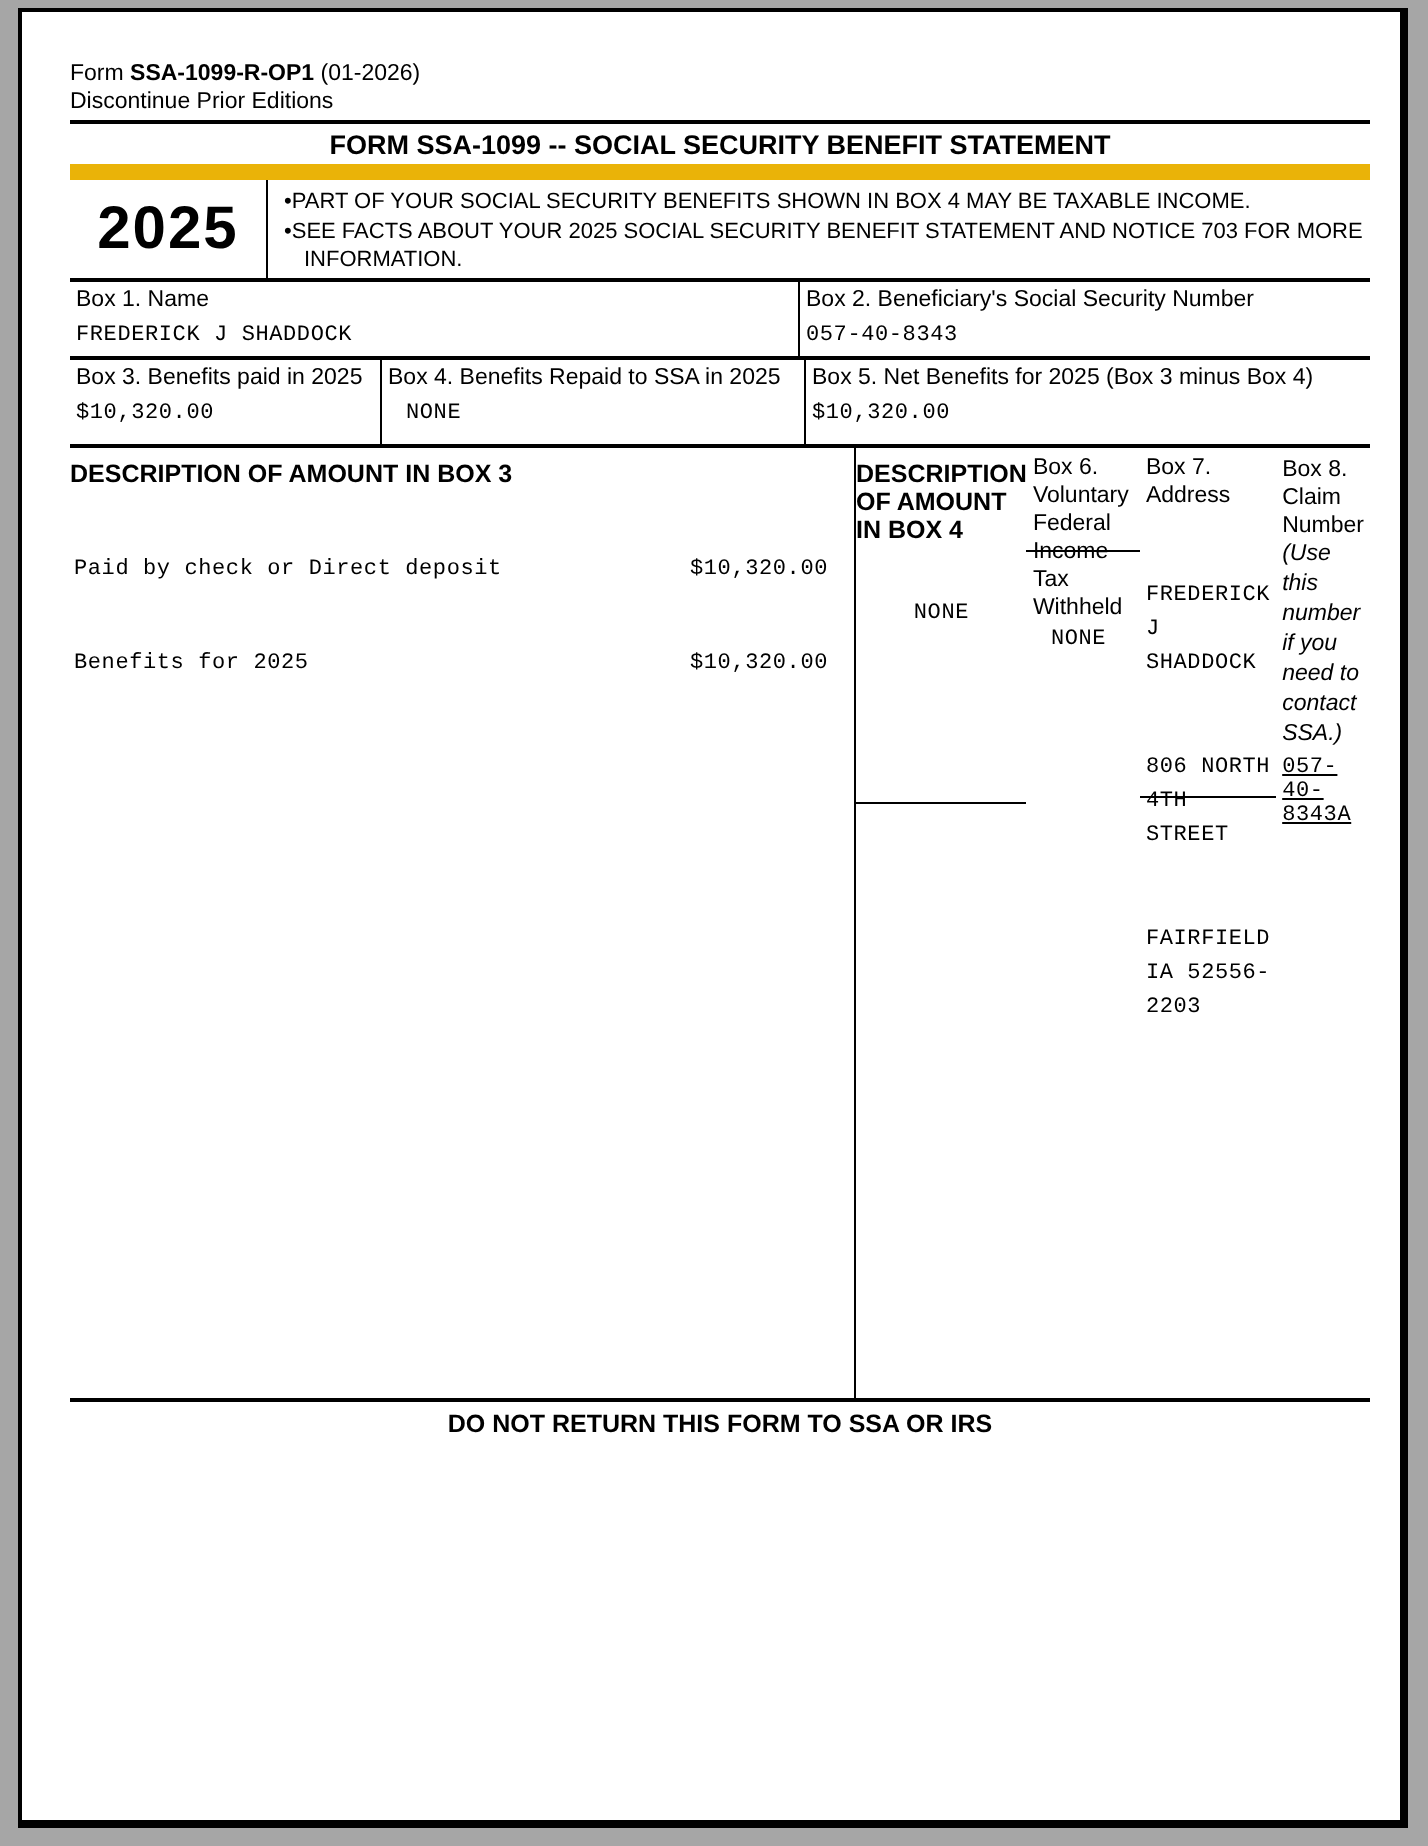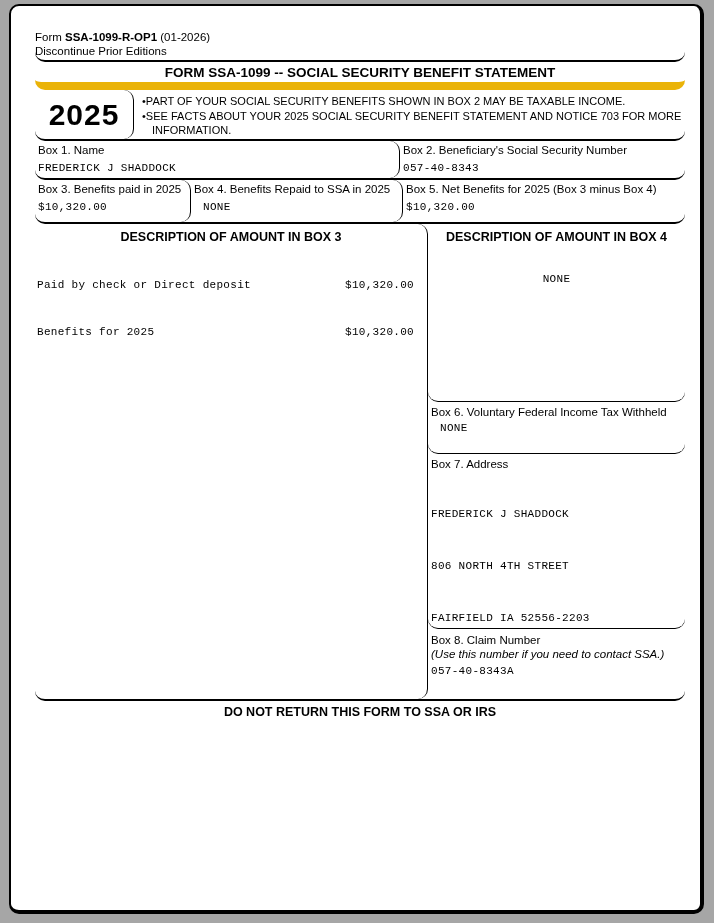--- a/index.html
+++ b/index.html
@@ -1,15 +1,15 @@
 <!DOCTYPE html>
 <html><head>
 <meta charset="utf-8">
 <style>
-  * { box-sizing: border-box; margin: 0; padding: 0; border-radius: 10px; }
+  * { box-sizing: border-box; margin: 0; padding: 0; }
   html, body { width: 714px; height: 923px; }
   body {
     background: #a6a6a6;
     position: relative;
     font-family: "Liberation Sans", sans-serif;
     color: #000;
     -webkit-font-smoothing: none;
   }
   .page {
     position: absolute;
@@ -88,46 +88,46 @@
     display: flex;
     height: 477px;
     border-bottom: 2px solid #000;
   }
   .desc-left {
     width: 393px;
     border-right: 1px solid #000;
     padding: 3px 0 0 0;
   }
   .desc-header {
-    text-align: center;
+    text-align: left;
     font-weight: bold;
     font-size: 12.5px;
     padding-top: 3px;
   }
   .desc-entries { margin-top: 9px; padding: 0 13px 0 2px; }
   .desc-entry {
     display: flex;
     justify-content: space-between;
     margin-bottom: 9px;
   }
   .desc-right {
     flex: 1;
     display: flex;
-    flex-direction: column;
+    flex-direction: row;
   }
   .sec-box4desc { height: 178px; border-bottom: 1px solid #000; padding-top: 3px; }
   .sec-box4desc .none-center { text-align: center; margin-top: 29px; }
   .sec-box6 { height: 52px; border-bottom: 1px solid #000; padding: 3px 3px; }
   .sec-box6 .box-value { margin-top: 3px; }
   .sec-box7 { height: 175px; border-bottom: 1px solid #000; padding: 3px 3px; }
   .addr-line { line-height: 17px; }
   .sec-box7 .addr-block { margin-top: 4px; }
   .sec-box8 { flex: 1; padding: 4px 3px; }
   .box8-note { font-style: italic; font-size: 11.5px; line-height: 15px; }
-  .sec-box8 .box-value { margin-top: 3px; }
+  .sec-box8 .box-value { margin-top: 3px; text-decoration: underline; }
   
   .footer-line {
     text-align: center;
     font-weight: bold;
     font-size: 12.5px;
     margin-top: 4px;
   }
 </style>
 </head>
 <body>
@@ -138,21 +138,21 @@
     <div class="form-id">
       <div><span>Form </span><b>SSA-1099-R-OP1</b><span> (01-2026)</span></div>
       <div>Discontinue Prior Editions</div>
     </div>
 
     <div class="title-row">FORM SSA-1099 -- SOCIAL SECURITY BENEFIT STATEMENT</div>
 
     <div class="year-row">
       <div class="year-cell">2025</div>
       <div class="bullets-cell">
-        <div class="bullet-item">PART OF YOUR SOCIAL SECURITY BENEFITS SHOWN IN BOX 2 MAY BE TAXABLE INCOME.</div>
+        <div class="bullet-item">PART OF YOUR SOCIAL SECURITY BENEFITS SHOWN IN BOX 4 MAY BE TAXABLE INCOME.</div>
         <div class="bullet-item">SEE FACTS ABOUT YOUR 2025 SOCIAL SECURITY BENEFIT STATEMENT AND NOTICE 703 FOR MORE INFORMATION.</div>
       </div>
     </div>
 
     <div class="box-row row-12">
       <div class="cell cell-div c-box1">
         <div class="box-label">Box 1. Name</div>
         <div class="box-value mono">FREDERICK J SHADDOCK</div>
       </div>
       <div class="cell c-box2">

